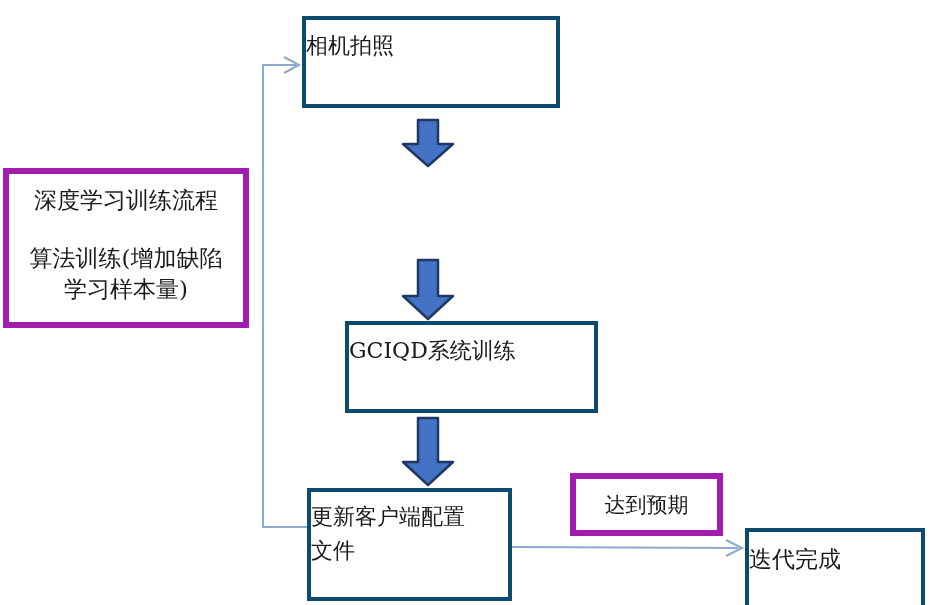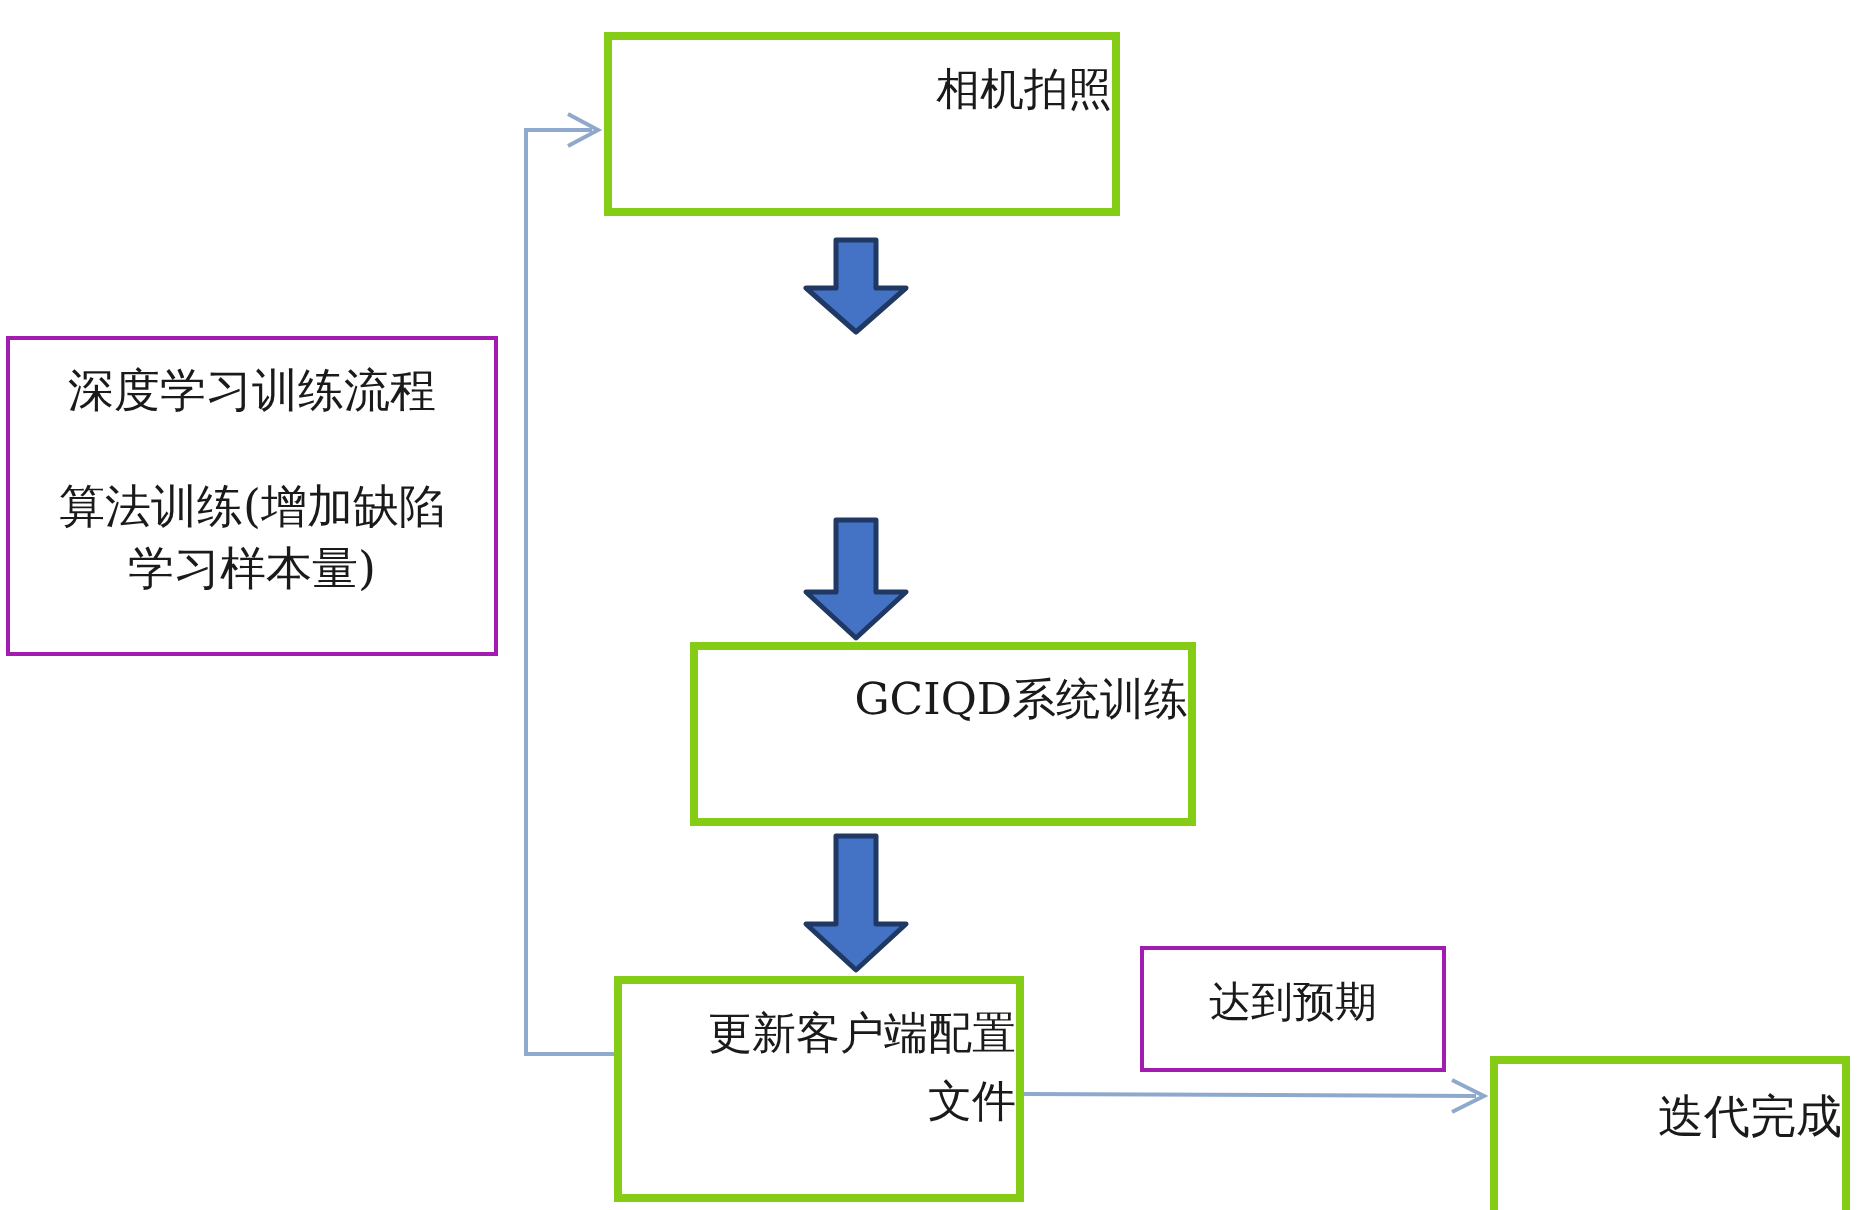--- a/index.html
+++ b/index.html
@@ -18,32 +18,32 @@
   #connector-layer {
     position: absolute;
     left: 0; top: 0;
     width: 930px; height: 605px;
     pointer-events: none;
   }
   
   .pbox {
     position: absolute;
     box-sizing: border-box;
-    border: 4px solid #84cc16;
+    border: 4px solid #0c4a6e;
     background: #ffffff;
-    text-align: right;
+    text-align: left;
     color: #1a1a1a;
     font-size: 22px;
     line-height: 1.45;
   }
   
   .tbox {
     position: absolute;
     box-sizing: border-box;
-    border: 2px solid #a21caf;
+    border: 6px solid #a21caf;
     background: #ffffff;
     text-align: center;
     color: #1a1a1a;
   }
   .pad-top { padding-top: 10px; }
   #box-camera        { left: 302px; top: 16px;  width: 258px; height: 92px; }
   #box-mark          { left: 303px; top: 167px; width: 256px; height: 89px; }
   #box-gciqd         { left: 305px; top: 321px; width: 253px; height: 92px; margin-left: 40px; }
   #box-update        { left: 307px; top: 488px; width: 205px; height: 113px; padding-top: 8px; line-height: 1.55; font-family: Liberation Serif, serif; }
   #box-done          { left: 745px; top: 528px; width: 180px; height: 86px; padding-top: 11px; font-size: 23px; }

